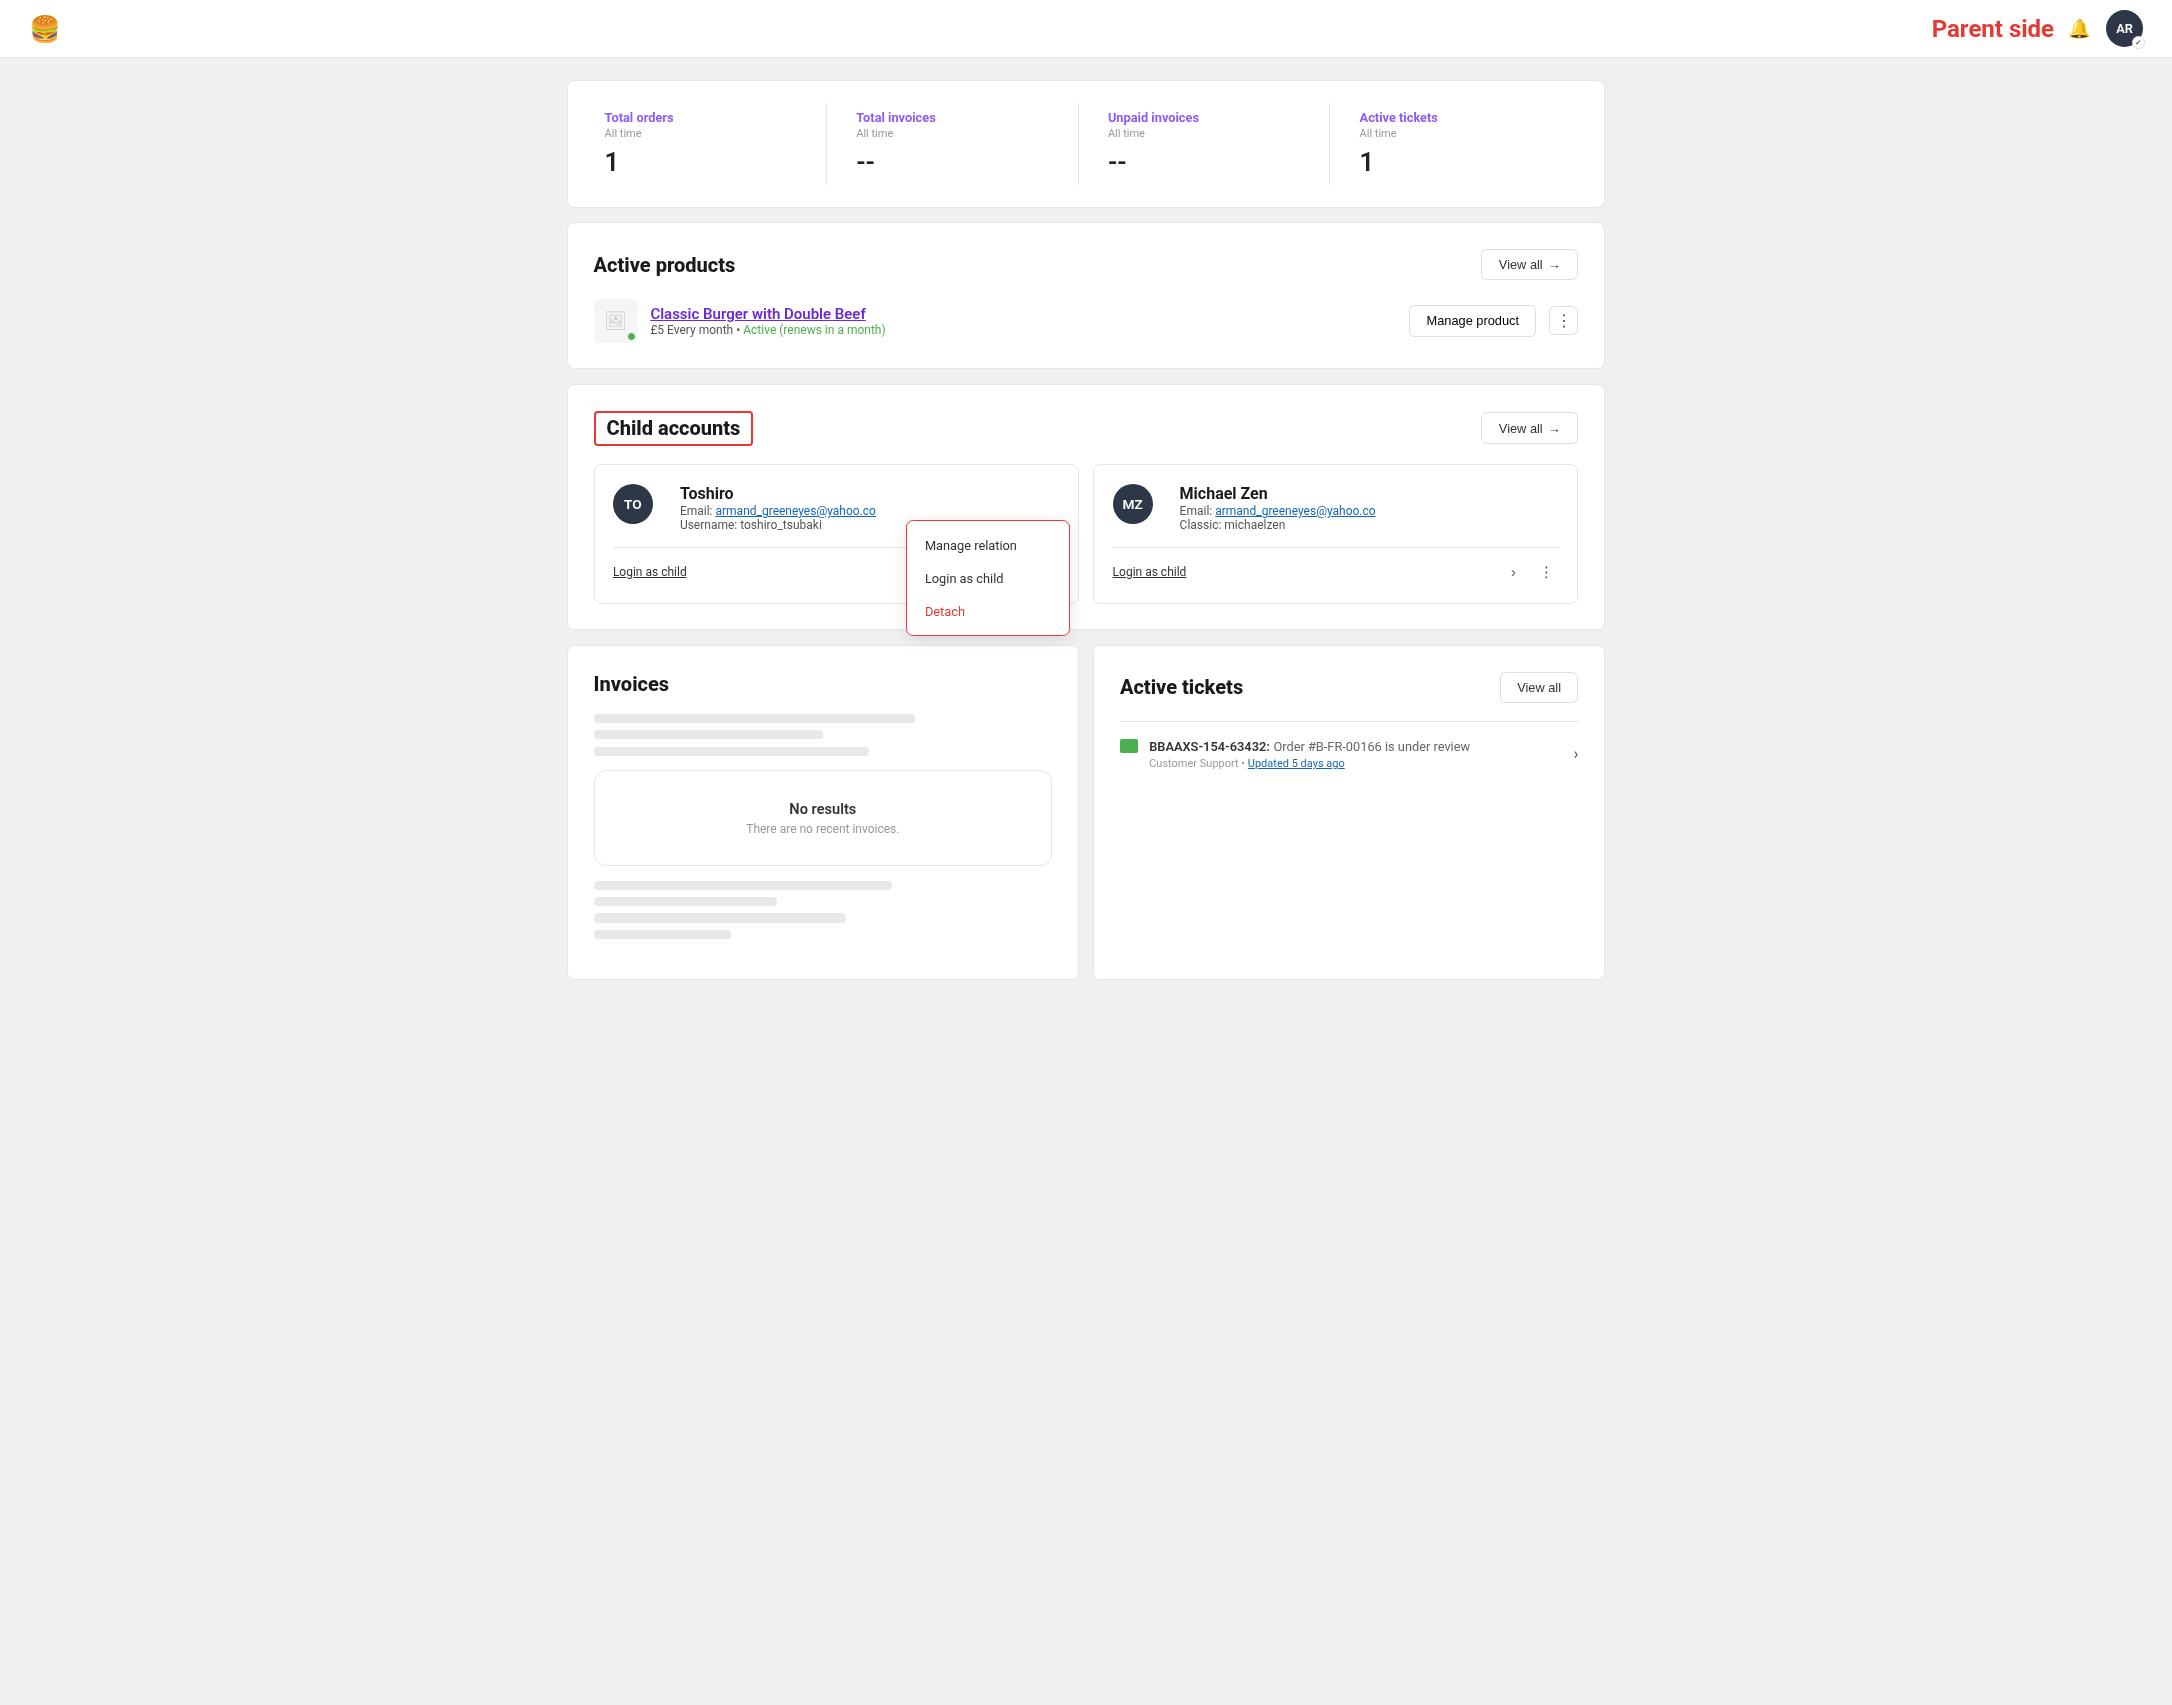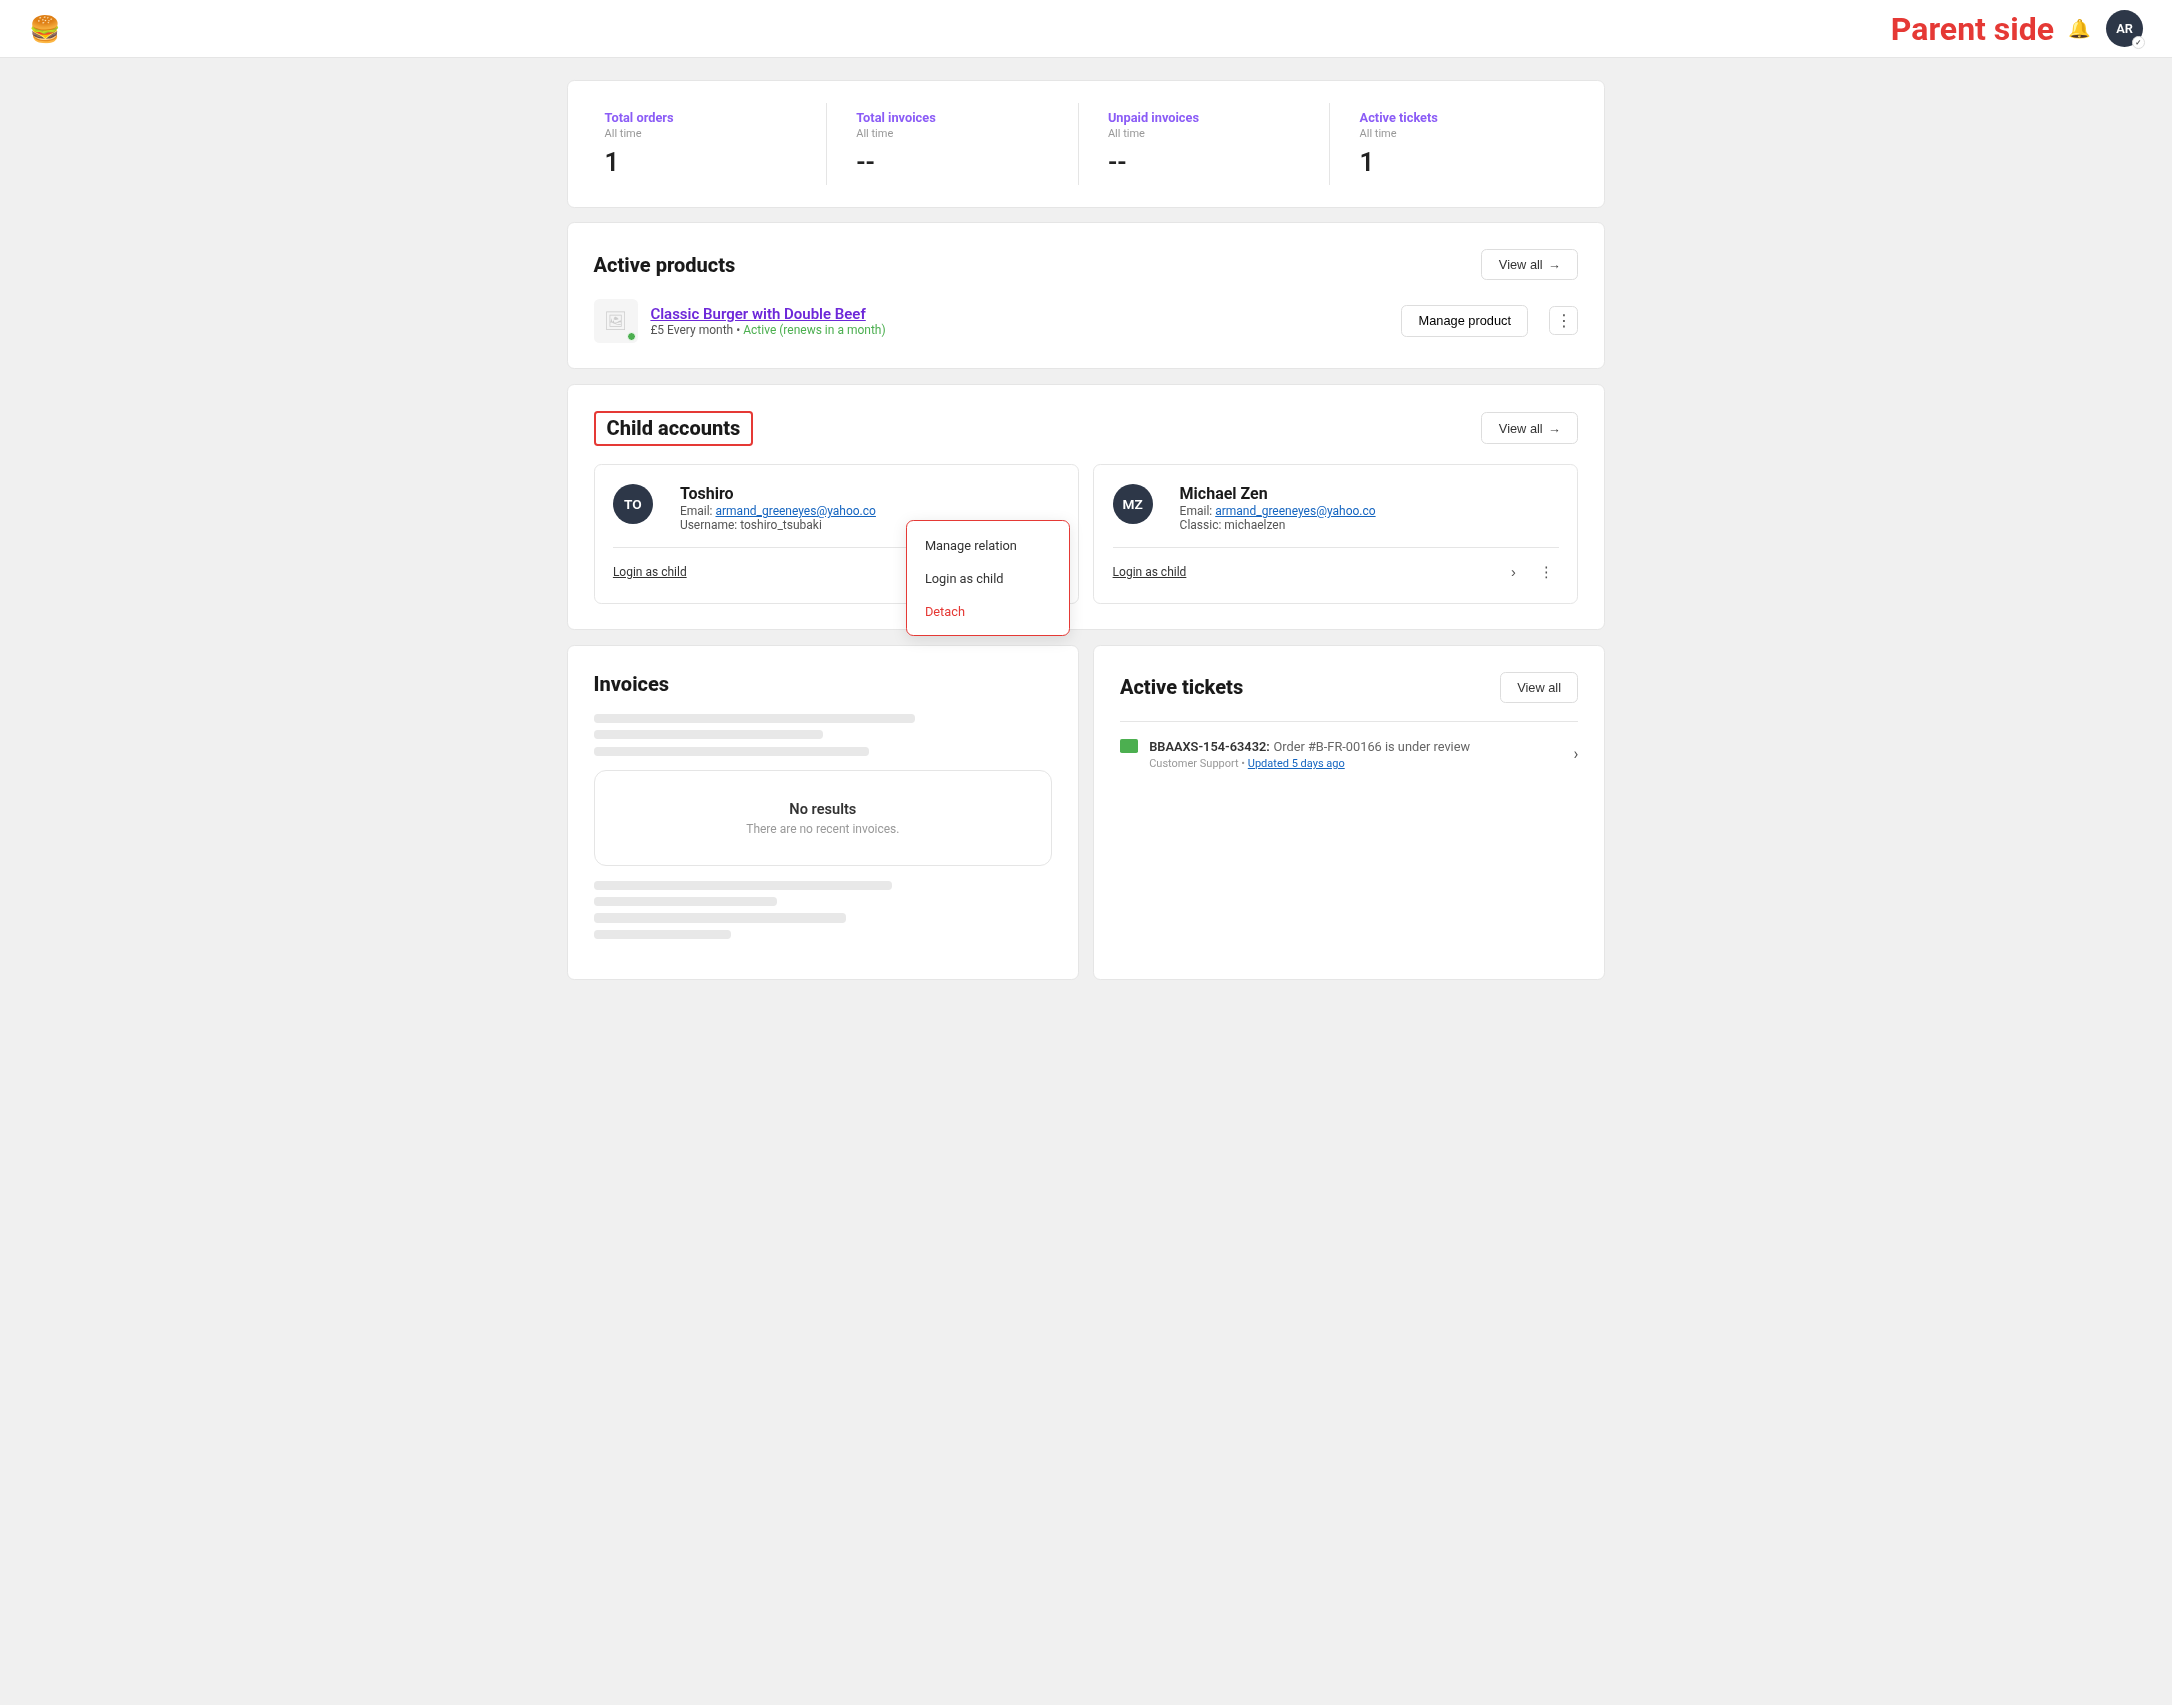--- a/index.html
+++ b/index.html
@@ -18,21 +18,21 @@
       padding: 0 29px;
       height: 58px;
       border-bottom: 0.9px solid #e5e5e5;
     }
     .header-right {
       display: flex;
       align-items: center;
       gap: 14.6px;
     }
     .header-title {
-      font-size: 32px;
+      font-size: 24px;
       font-weight: 700;
       color: #e53935;
     }
     .bell-icon {
       font-size: 18.3px;
       color: #555;
       cursor: pointer;
     }
     .avatar {
       width: 37px;
@@ -185,21 +185,21 @@
     .product-meta {
       font-size: 12px;
       color: #555;
     }
     .product-meta .active {
       color: #4caf50;
     }
     .product-right {
       display: flex;
       align-items: center;
-      gap: 21px;
+      gap: 13px;
     }
     .manage-btn {
       padding: 7.3px 16.4px;
       border: 0.9px solid #ddd;
       border-radius: 5.5px;
       background: #fff;
       font-size: 12.8px;
       cursor: pointer;
     }
     .dots-btn {

